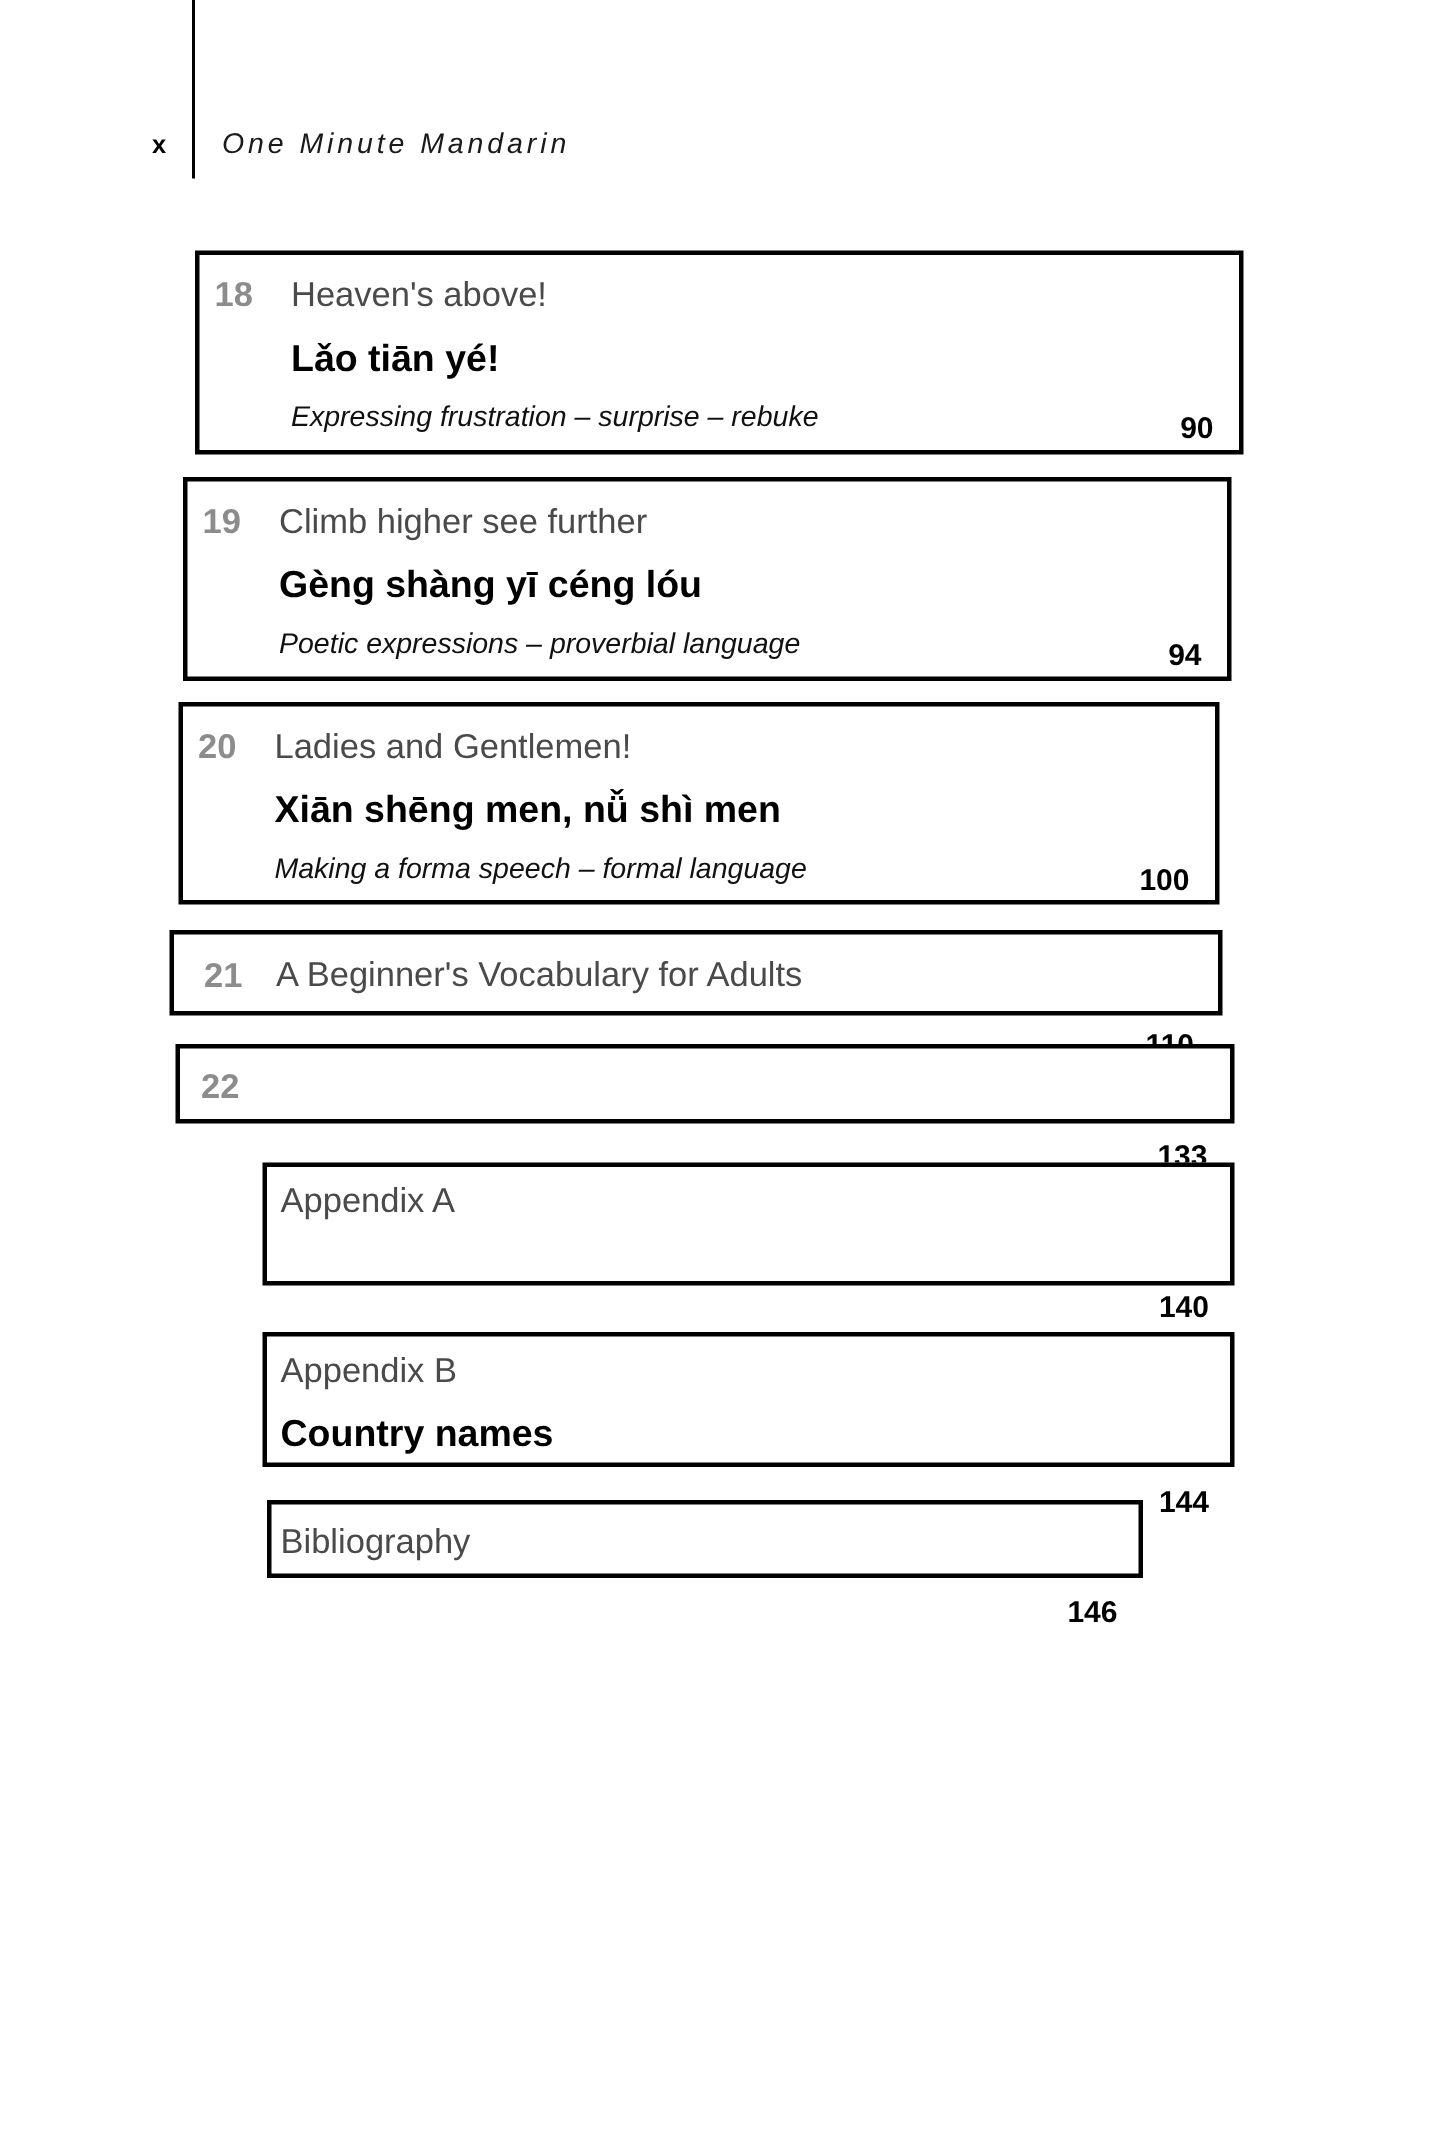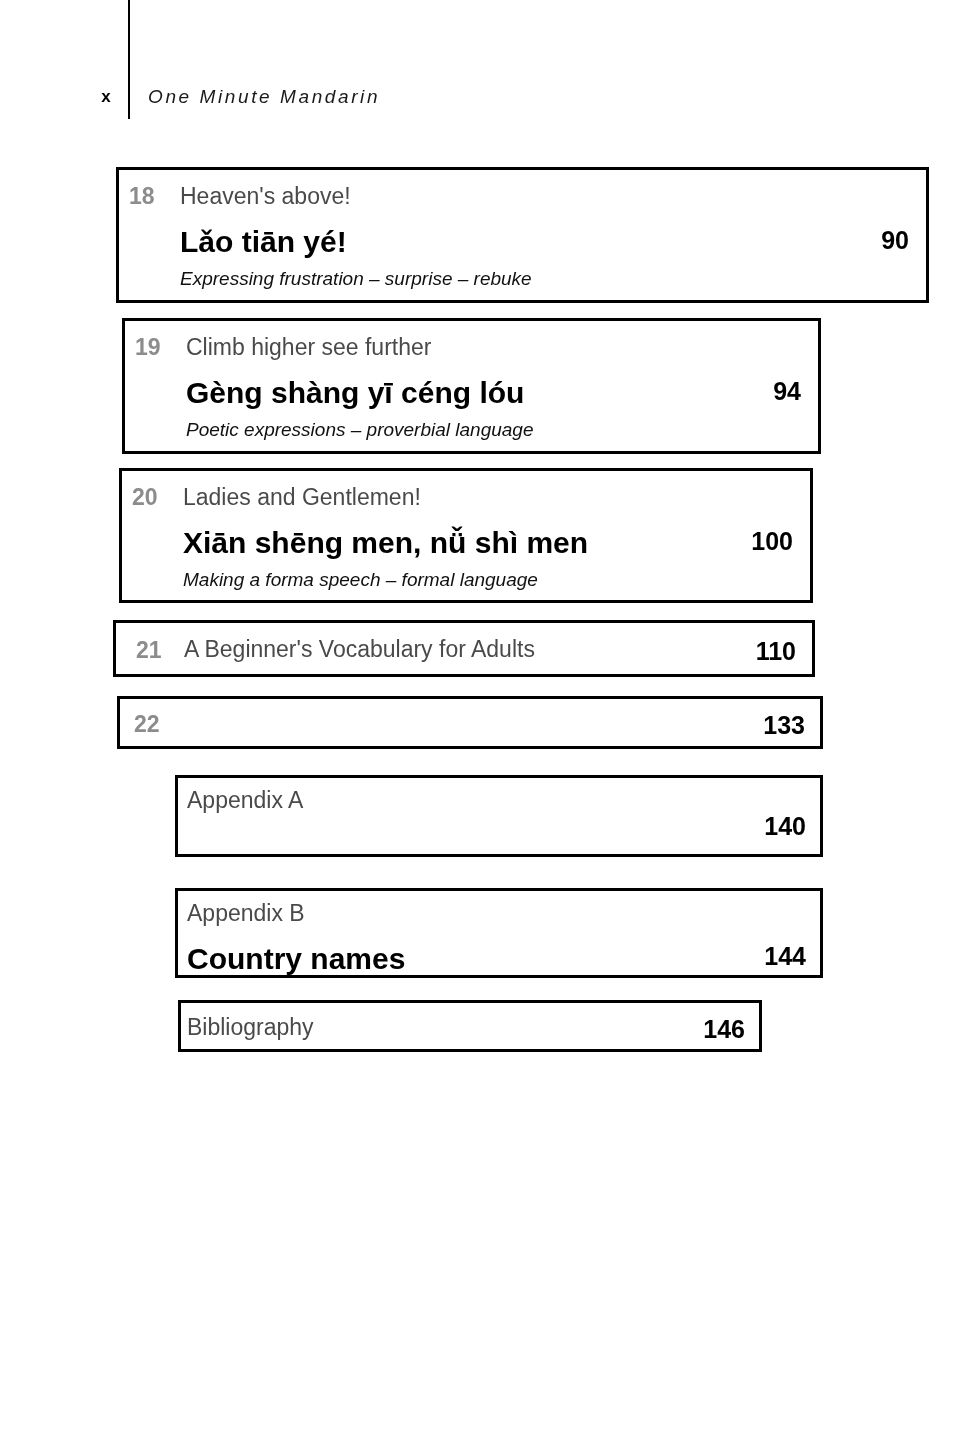--- a/index.html
+++ b/index.html
@@ -87,47 +87,48 @@
   .title {
     position: absolute;
     font-size: 23px;
     font-weight: normal;
     color: #4a4a4a;
     line-height: 1;
     white-space: nowrap;
   }
   .pinyin {
     position: absolute;
-    font-size: 30px;
+    font-size: 25px;
     font-weight: bold;
     color: #000000;
     line-height: 1;
     white-space: nowrap;
   }
   .desc {
     position: absolute;
     font-size: 19px;
     font-style: italic;
     font-weight: normal;
     color: #111111;
     line-height: 1;
     white-space: nowrap;
   }
   .page {
     position: absolute;
-    font-size: 25px;
+    font-size: 20px;
     font-weight: bold;
     color: #000000;
     line-height: 1;
     text-align: right;
     white-space: nowrap;
-  }
-
-  
-  .e18 { left: 116px; top: 167px;  width: 813px; height: 136px; }
+    margin-top: 48px;
+  }
+
+  
+  .e18 { left: 130px; top: 167px;  width: 699px; height: 136px; }
   .e19 { left: 122px; top: 318px;  width: 699px; height: 136px; }
   .e20 { left: 119px; top: 468px;  width: 694px; height: 135px; }
 
   .e18 .num,  .e19 .num,  .e20 .num   { left: 10px;  top: 15px; }
   .e18 .title,.e19 .title,.e20 .title { left: 61px;  top: 15px; }
   .e18 .pinyin,.e19 .pinyin,.e20 .pinyin { left: 61px; top: 57px; }
   .e18 .desc, .e19 .desc, .e20 .desc  { left: 61px;  top: 99px; }
   .e18 .page, .e19 .page, .e20 .page  { right: 17px; top: 58px; }
 
   

